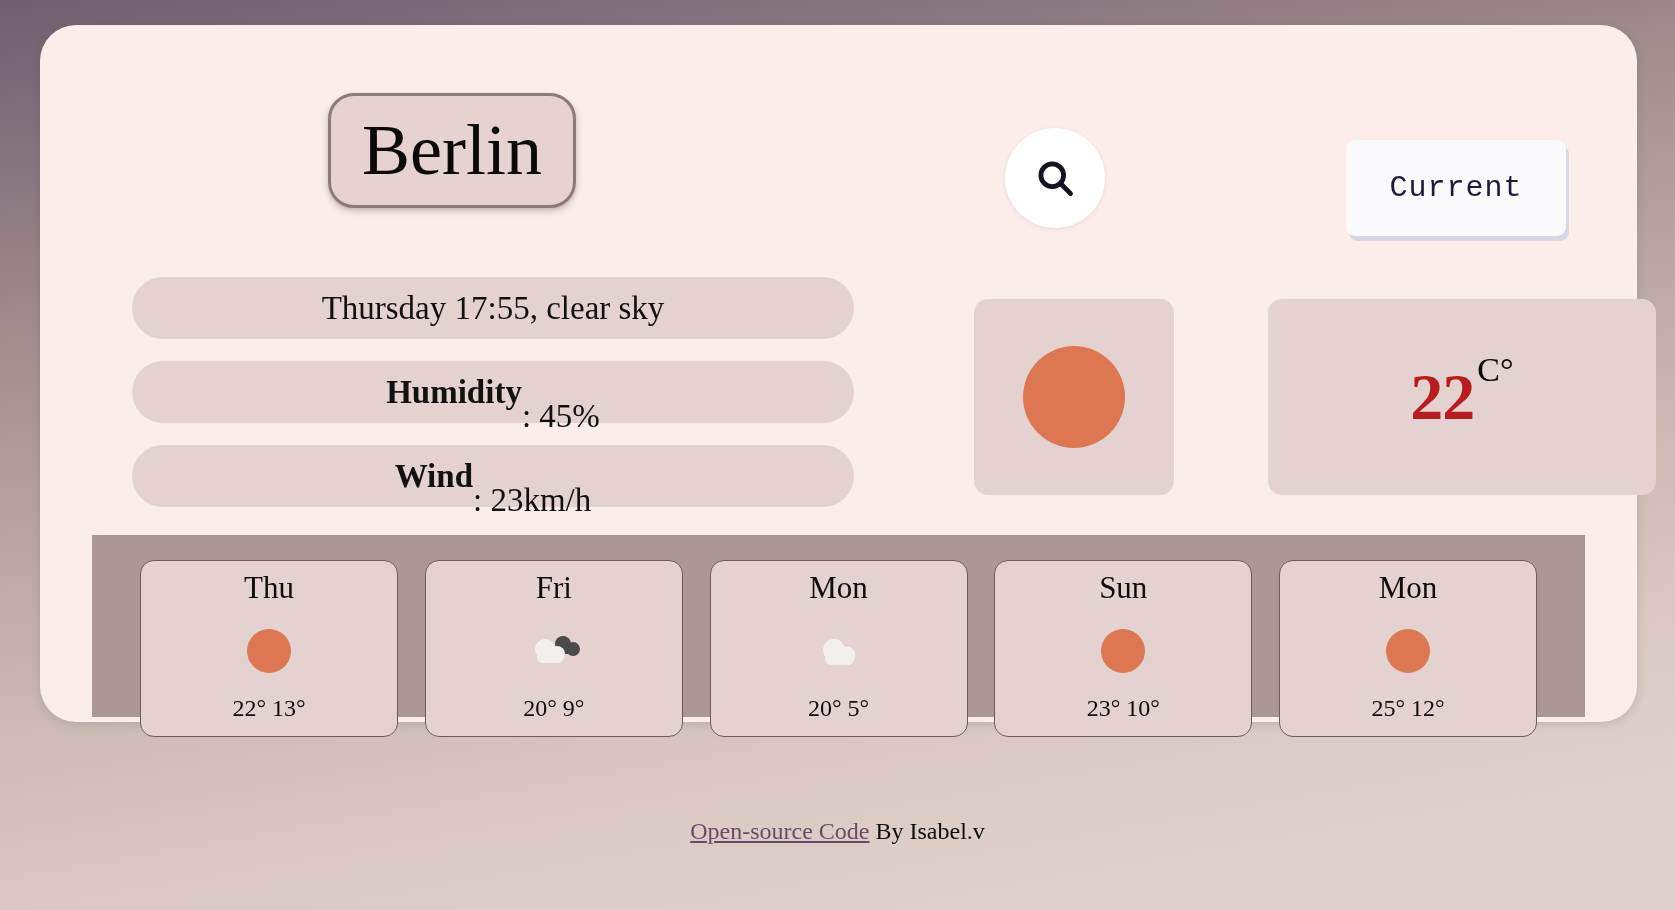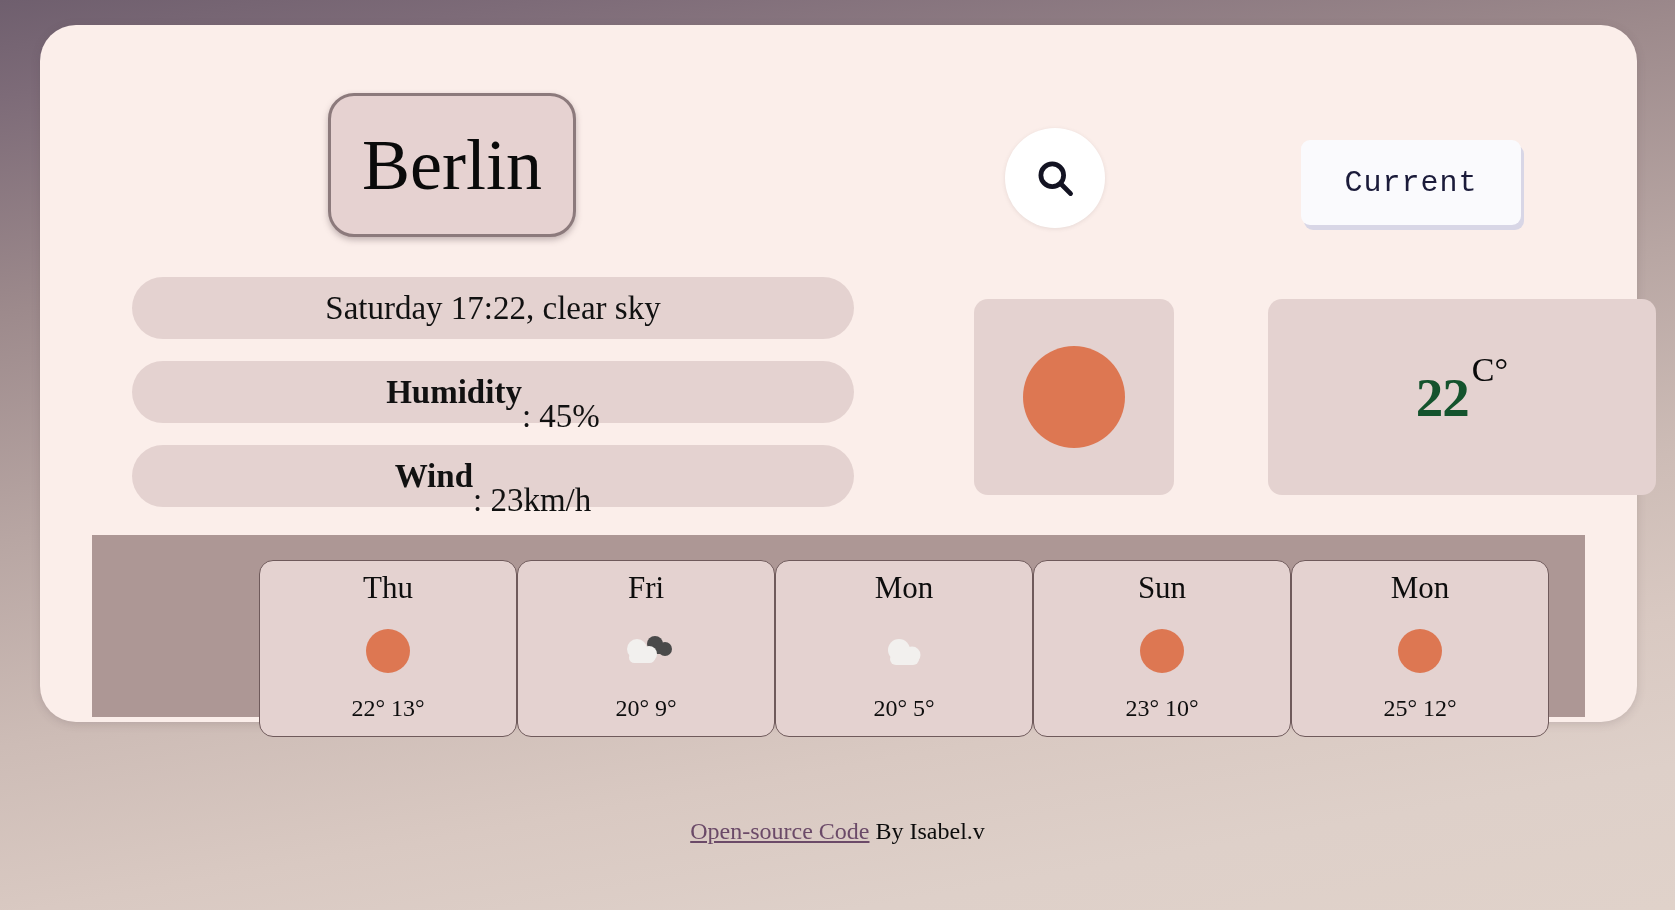--- a/index.html
+++ b/index.html
@@ -43,21 +43,21 @@
     left: 0; top: 0;
     width: 100%;
     height: 200px;
   }
 
   .city-input {
     position: absolute;
     left: 288px;
     top: 68px;
     width: 248px;
-    height: 144px;
+    height: 115px;
     background: #e6d2d1;
     border: 3px solid #8c7a7c;
     border-radius: 26px;
     color: #0a0a0a;
     font-family: "Liberation Serif", serif;
     font-size: 72px;
     line-height: 108px;
     text-align: center;
     outline: none;
     box-shadow: 0 3px 6px rgba(90,70,75,.35);
@@ -76,24 +76,24 @@
     cursor: pointer;
     display: flex;
     align-items: center;
     justify-content: center;
     box-shadow: 0 1px 4px rgba(90,70,75,.12);
   }
   .search-button svg { display: block; }
 
   .current-button {
     position: absolute;
-    left: 1261px;
+    left: 1306px;
     top: 115px;
     width: 220px;
-    height: 85px;
+    height: 96px;
     background: #fafafd;
     border: none;
     border-radius: 9px;
     color: #1b1b3a;
     font-family: "Liberation Mono", monospace;
     font-size: 30px;
     letter-spacing: 1px;
     cursor: pointer;
     box-shadow: 3px 5px 0 #d8d6e6;
   }
@@ -146,23 +146,23 @@
     top: 274px;
     width: 388px;
     height: 196px;
     background: #e4d2d0;
     border-radius: 14px;
     display: flex;
     align-items: center;
     justify-content: center;
   }
   .temp-value {
-    font-size: 55px;
+    font-size: 66px;
     font-weight: bold;
-    color: #14532d;
+    color: #b91c1c;
     letter-spacing: -1px;
   }
   .temp-unit {
     font-size: 34px;
     color: #0a0a0a;
     align-self: flex-start;
     margin-top: 52px;
     margin-left: 3px;
   }
 
@@ -176,22 +176,22 @@
     background: #ad9795;
   }
 
   .forecast-row {
     position: absolute;
     left: 52px;
     top: 535px;
     width: 1493px;
     height: 214px;
     display: flex;
-    justify-content: flex-end;
-    padding: 0 36px;
+    justify-content: space-between;
+    padding: 0 48px;
   }
 
   .forecast-card {
     width: 258px;
     height: 177px;
     background: #e4d2d0;
     border: 1px solid #6f5a5b;
     border-radius: 14px;
     display: flex;
     flex-direction: column;
@@ -253,21 +253,21 @@
           <circle cx="10.5" cy="10.5" r="6.2"></circle>
           <line x1="15.3" y1="15.3" x2="20.5" y2="20.5"></line>
         </svg>
       </span>
     </button>
     <button class="current-button">Current</button>
   </div>
 
   <div class="details">
     <div class="detail-row">
-      <span>Saturday 17:22, clear sky</span>
+      <span>Thursday 17:55, clear sky</span>
     </div>
     <div class="detail-row">
       <span class="label">Humidity</span>
         <span class="value">: 45%</span>
     </div>
     <div class="detail-row">
       <span class="label">Wind</span>
         <span class="value">: 23km/h</span>
     </div>
   </div>

